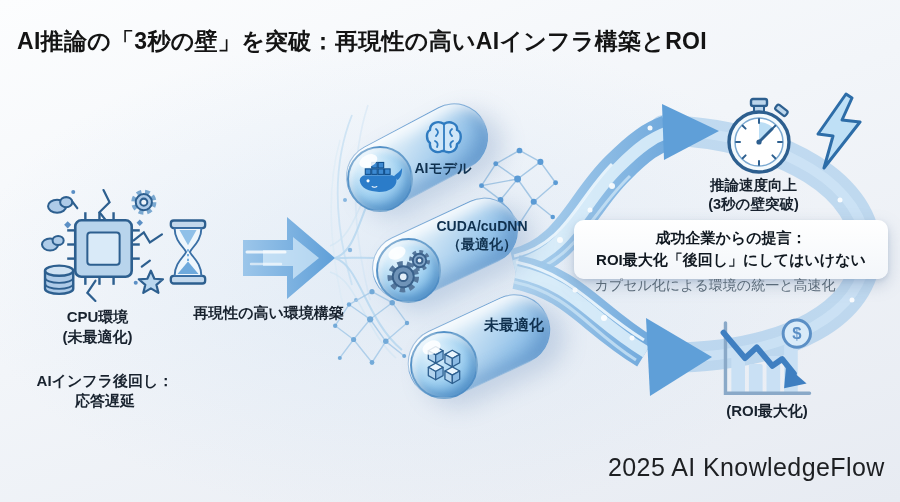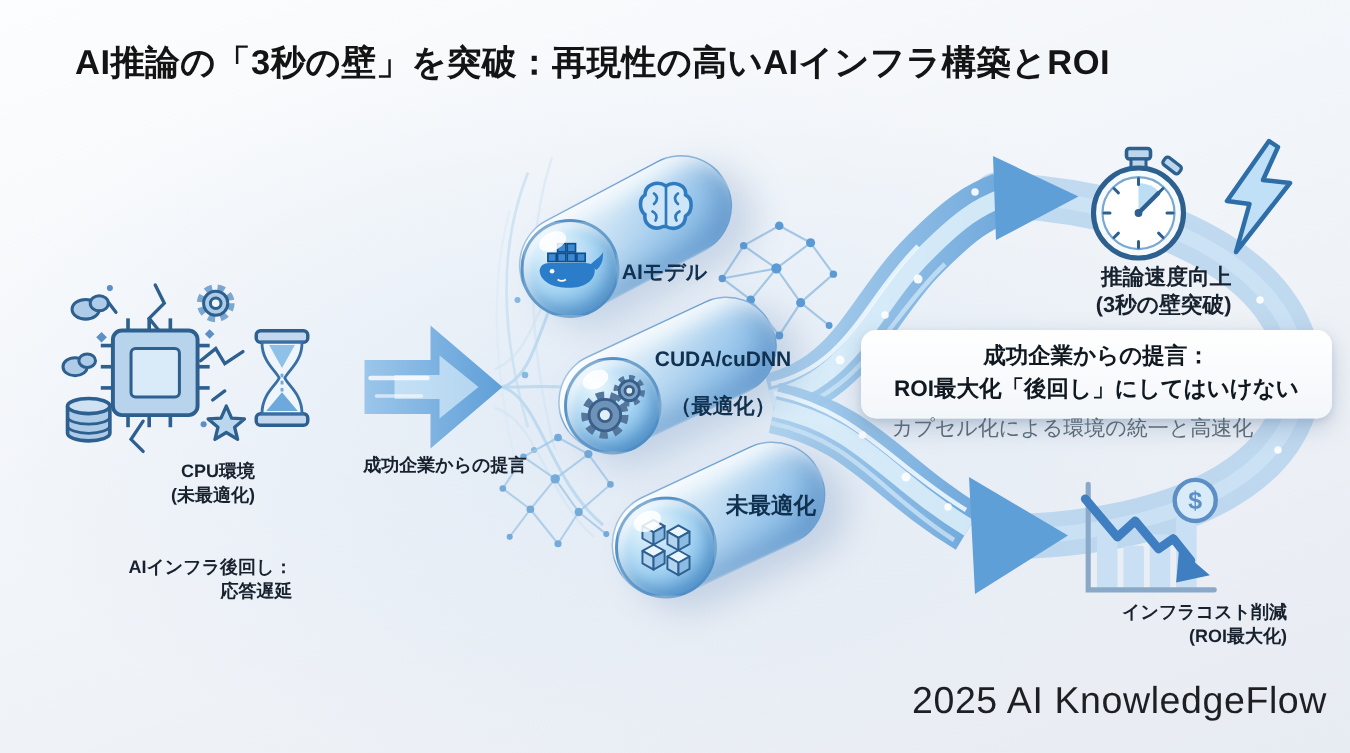--- a/index.html
+++ b/index.html
@@ -2,26 +2,26 @@
 <html><head>
 <meta charset="utf-8">
 <style>
   html,body{margin:0;padding:0;}
   body{font-family:"Liberation Sans","DejaVu Sans",sans-serif;}
   #canvas{position:relative;width:900px;height:502px;overflow:hidden;
     background:
       radial-gradient(ellipse at 45% 55%, rgba(190,215,240,.30), rgba(190,215,240,0) 62%),
       linear-gradient(160deg,#fcfdfe 0%,#f2f5f9 45%,#e7ebf2 100%);}
   .abs{position:absolute;}
-  .title{left:16px;top:26px;width:724px;text-align:right;font-size:23px;font-weight:700;color:#141414;letter-spacing:.3px;z-index:6;}
-  .cap{font-weight:700;color:#18222e;text-align:center;line-height:1.32;font-size:12px;z-index:4;}
-  .cap .ln{display:block;text-align:right;}
+  .title{left:0;top:26px;width:724px;text-align:center;font-size:23px;font-weight:700;color:#141414;letter-spacing:.3px;z-index:6;}
+  .cap{font-weight:700;color:#18222e;text-align:center;line-height:1.32;font-size:15px;z-index:4;}
+  .cap .ln{display:block;}
   .cap-sm{font-size:14.5px;}
   .pill-label{font-weight:700;color:#10314f;text-align:center;line-height:1.25;font-size:14px;z-index:4;}
-  .pill-label .ln{display:block;margin-top:13px;}
+  .pill-label .ln{display:block;}
   .capsule{position:absolute;border-radius:999px;z-index:3;
     background:linear-gradient(150deg,#f0f8fd 0%,#cde4f5 38%,#96c4ea 72%,#6fa9dd 100%);
     border:1.5px solid rgba(85,135,190,.45);
     box-shadow:inset 7px 9px 14px rgba(255,255,255,.85), inset -8px -10px 16px rgba(55,105,165,.30), 10px 14px 22px rgba(95,130,180,.25);}
   .bubble{position:absolute;border-radius:50%;z-index:4;display:flex;align-items:center;justify-content:center;
     background:radial-gradient(circle at 32% 28%, #eaf7fe 0%, #a3d2f1 48%, #5fa3dc 88%);
     border:2px solid rgba(45,105,165,.45);
     box-shadow:inset -4px -5px 10px rgba(35,95,155,.35), inset 3px 4px 6px rgba(255,255,255,.8);}
   .bubble:after{content:"";position:absolute;left:16%;top:12%;width:30%;height:20%;border-radius:50%;
     background:rgba(255,255,255,.85);transform:rotate(-25deg);}
@@ -205,21 +205,21 @@
 
   <div class="abs cap" style="left:25px;top:307px;width:145px;">
     <span class="ln">CPU環境</span>
     <span class="ln">(未最適化)</span>
   </div>
   <div class="abs cap" style="left:15px;top:371px;width:180px;">
     <span class="ln">AIインフラ後回し：</span>
     <span class="ln">応答遅延</span>
   </div>
   <div class="abs cap" style="left:186px;top:303px;width:165px;">
-    <span class="ln">成功企業からの提言</span>
+    <span class="ln">再現性の高い環境構築</span>
   </div>
 
   <div class="capsule" style="left:341px;top:123px;width:150px;height:66px;transform:rotate(-28deg);"></div>
   <div class="bubble" style="left:347px;top:146px;width:62px;height:62px;">
     <svg width="46" height="40" viewBox="0 0 50 42">
       <g fill="#3d8ad2" stroke="#0f4e8c" stroke-width="1.2">
         <rect x="16" y="3" width="6" height="6"></rect>
           <rect x="23" y="3" width="6" height="6"></rect>
         <rect x="9" y="10" width="6" height="6"></rect>
           <rect x="16" y="10" width="6" height="6"></rect>
@@ -335,19 +335,18 @@
       <rect x="70" y="28" width="14" height="50" rx="2"></rect>
     </g>
     <path d="M10,6 L10,78 L96,78" stroke="#8aa9c8" stroke-width="3.5" fill="none" stroke-linecap="round"></path>
     <polyline points="8,16 30,42 42,31 58,50 68,43 80,58" stroke="#3f7fc1" stroke-width="6" fill="none" stroke-linejoin="round" stroke-linecap="round"></polyline>
     <polygon points="72,50 93,68 70,73" fill="#3f7fc1"></polygon>
     <circle cx="83" cy="17" r="14" fill="#d9ebf9" stroke="#5b8fc5" stroke-width="3"></circle>
     <text x="83" y="23" text-anchor="middle" font-size="17" font-weight="bold" fill="#5b8fc5">$</text>
   </svg>
 
   <div class="abs cap" style="left:676px;top:401px;width:182px;">
-    <span class="ln">インフラコスト削減</span>
     <span class="ln">(ROI最大化)</span>
   </div>
 
   <div class="abs footer">2025 AI KnowledgeFlow</div>
 
 </div>
 
 </body></html>

